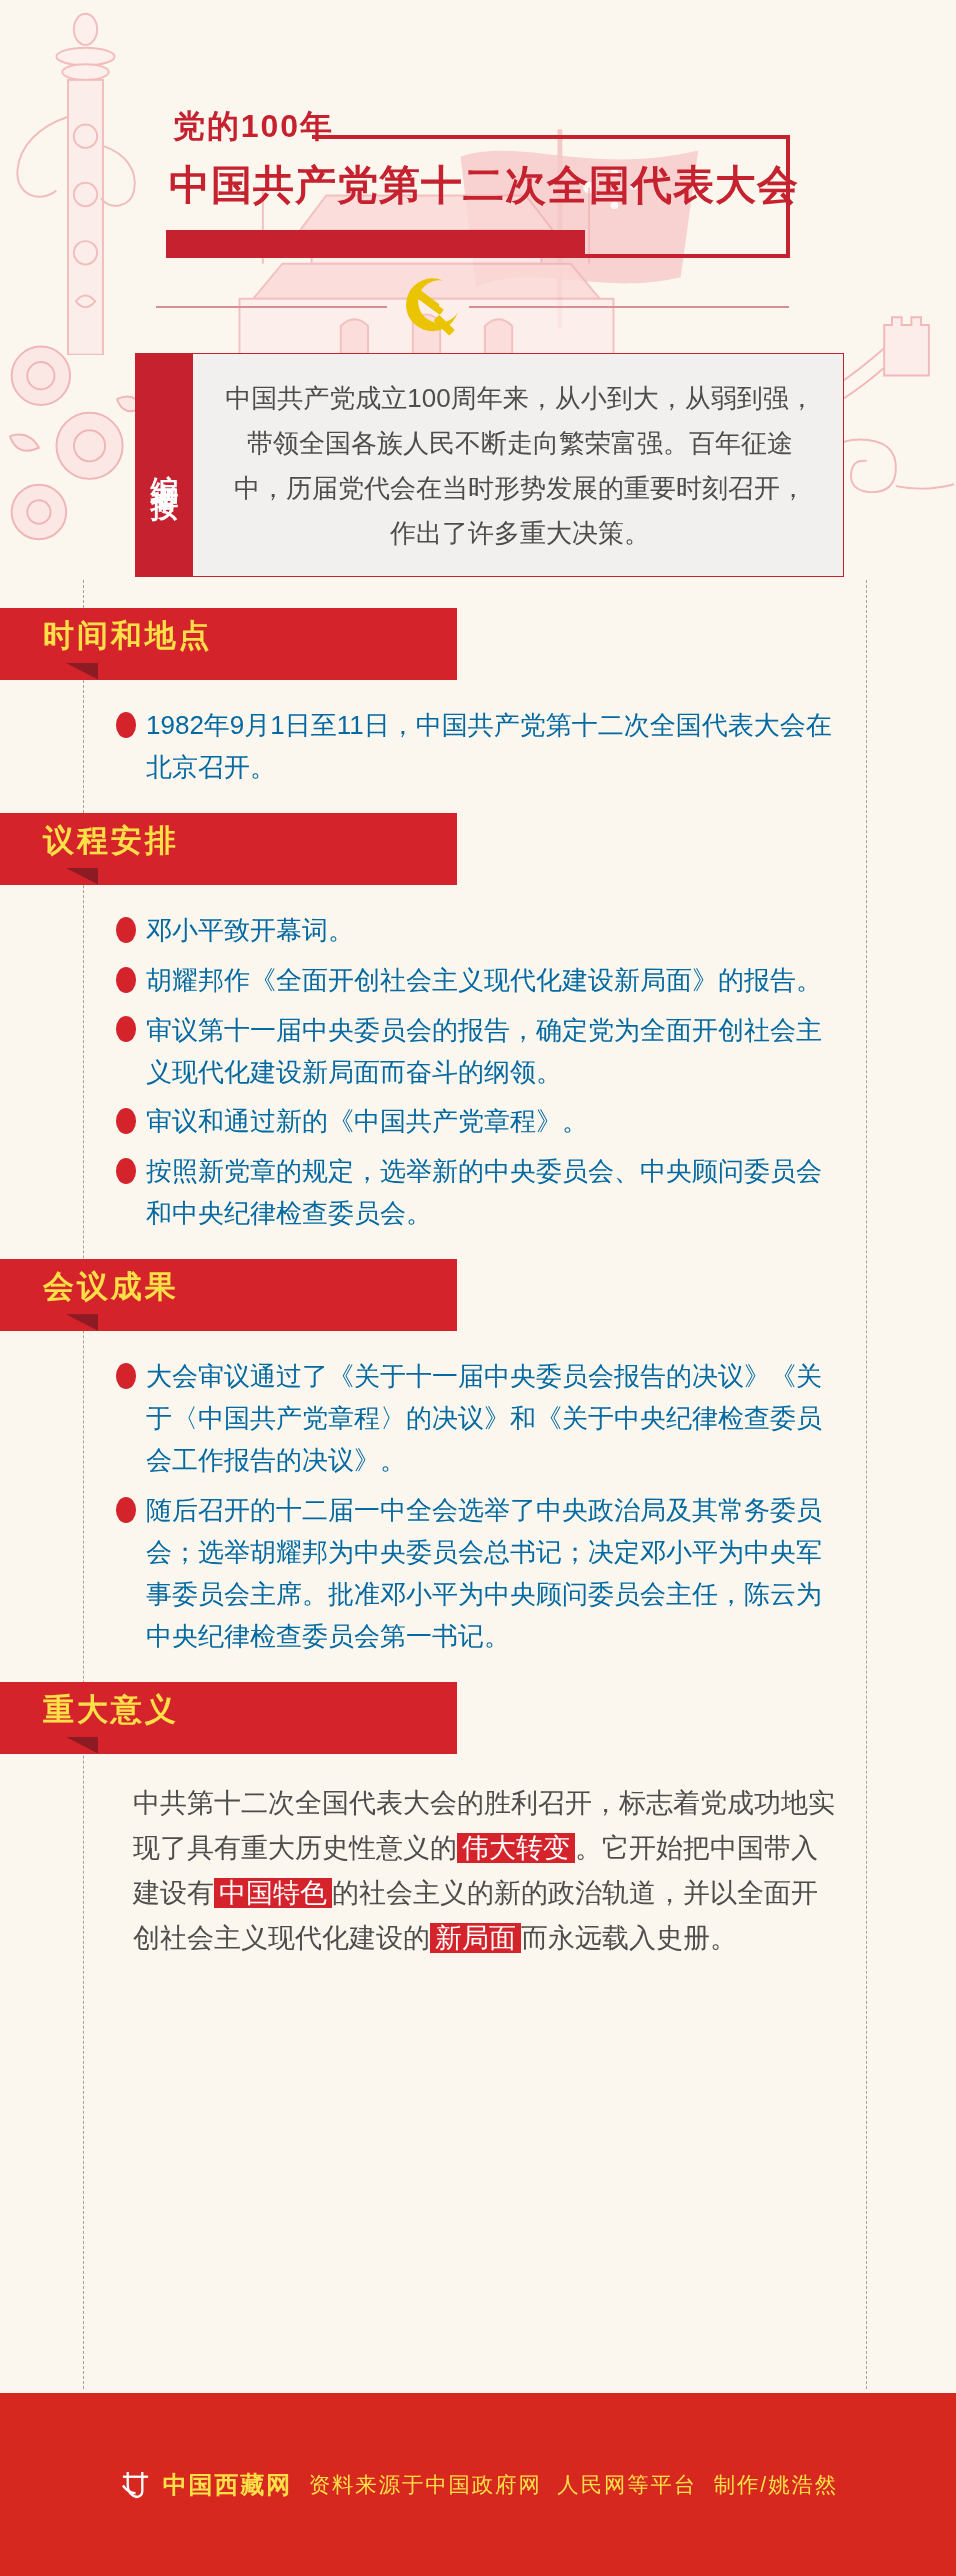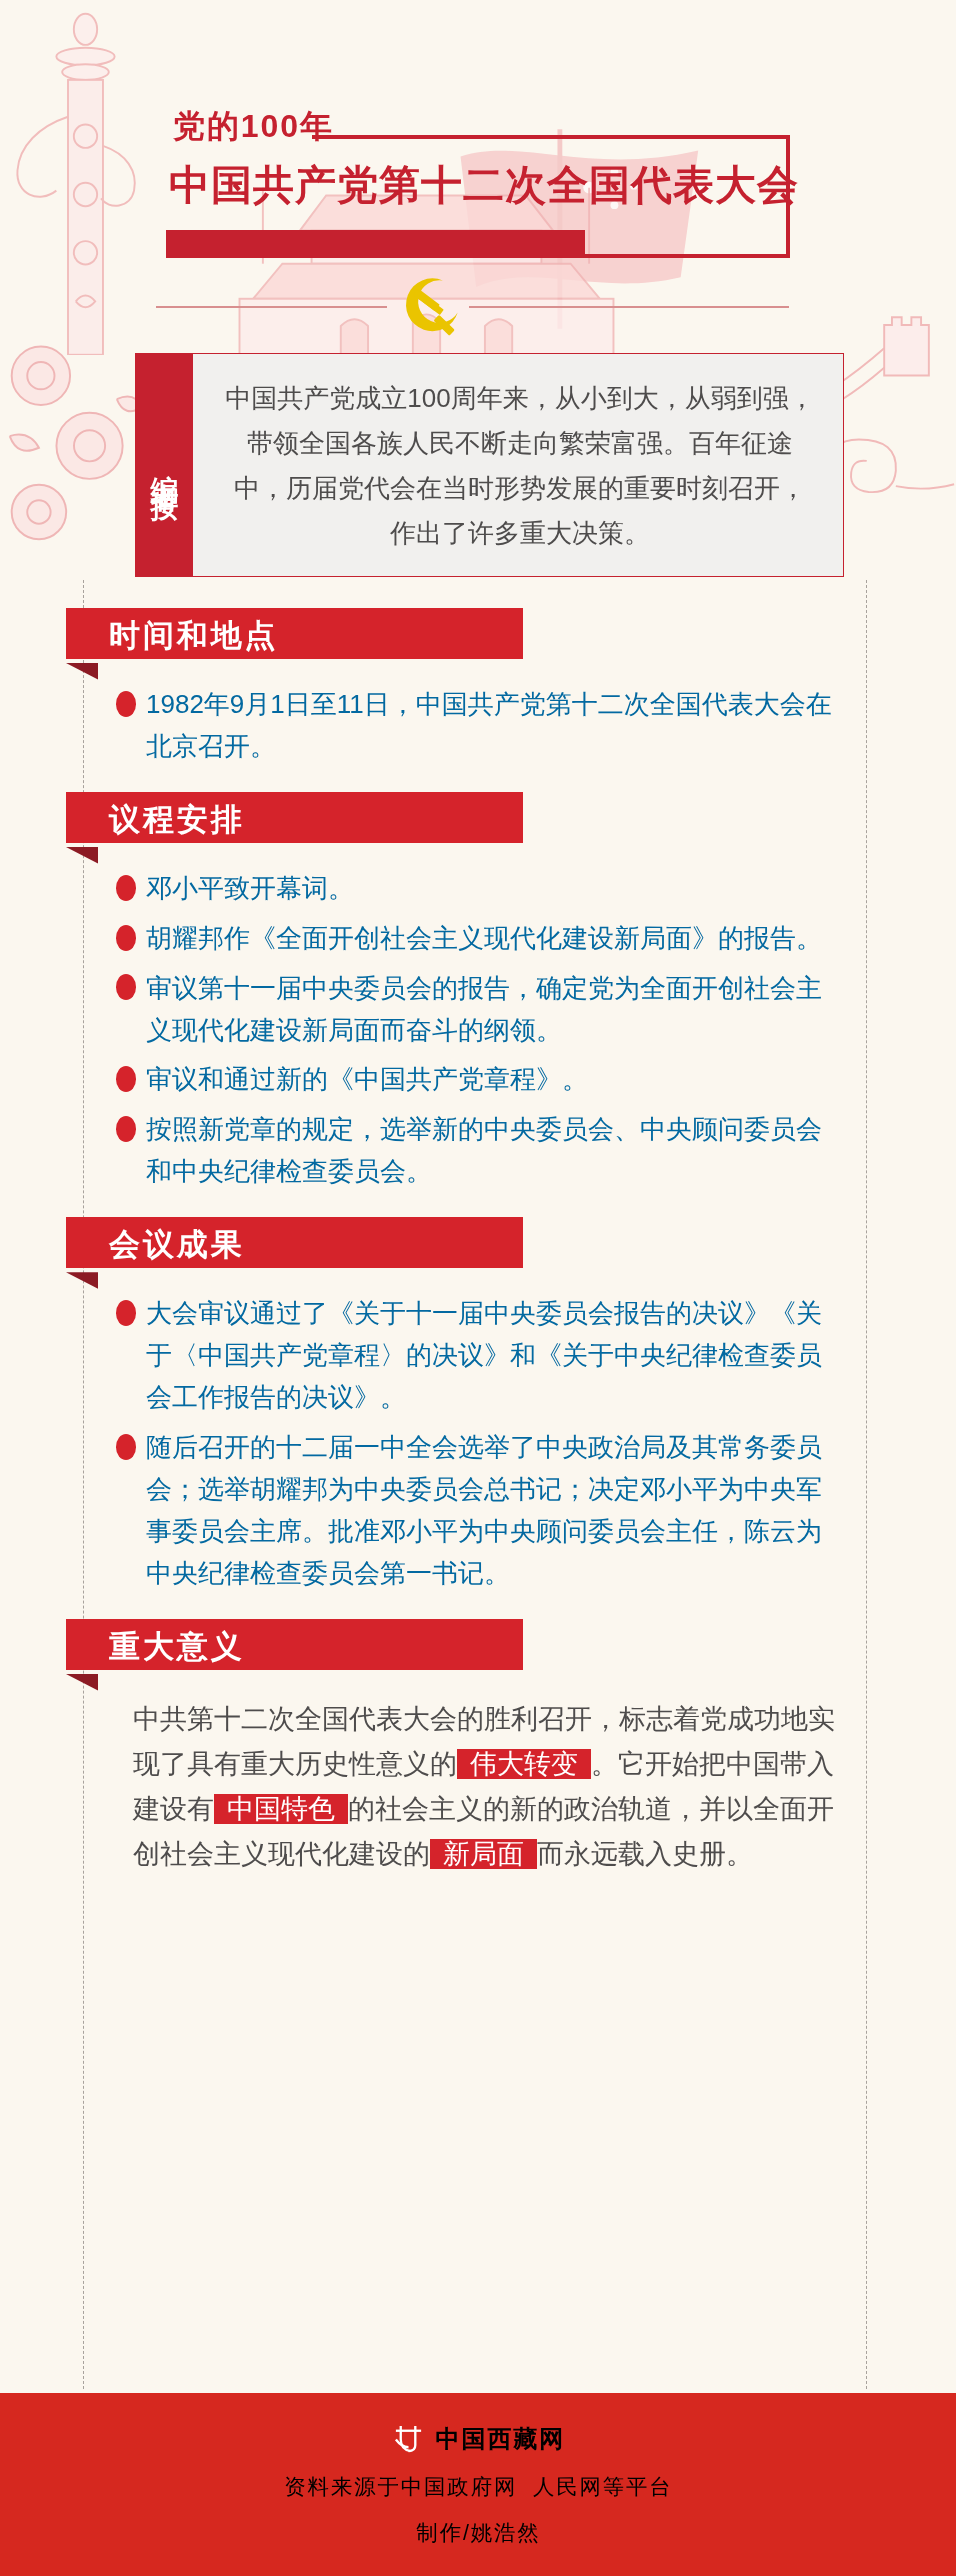--- a/index.html
+++ b/index.html
@@ -26,33 +26,33 @@
                 font-size:28px;font-weight:bold;letter-spacing:8.8px;display:flex;align-items:center;justify-content:center;flex:none;}
   .editor-body{flex:1;background:#f1f0ee;border:1.9px solid #c5212f;border-left:none;
                padding:22.4px 25px 19.5px 29px;font-size:26px;line-height:45px;color:#4e4c4c;box-sizing:border-box;text-align:center;}
   
   .dash{position:absolute;top:580px;height:1809px;width:0;border-left:1.9px dashed #a8a29c;z-index:1;}
   .dash-left{left:83px;}
   .dash-right{left:866px;}
   
   .sections{position:absolute;top:608px;left:0;width:957px;z-index:2;}
   .sec{position:relative;margin-bottom:25px;}
-  .banner{margin-left:66px;width:457px;height:51px;background:#d5232b;color:#ffffff;font-size:31px;font-weight:bold;
+  .banner{width:457px;height:72px;background:#d5232b;color:#fde047;font-size:31px;font-weight:bold;
           line-height:55px;padding-left:43px;box-sizing:border-box;letter-spacing:2.9px;}
   .fold{position:absolute;left:66px;top:55px;width:32px;height:16.6px;background:#8c1b24;
         clip-path:polygon(0 0,100% 0,100% 100%);}
   .content{margin:24px 122px 0 146px;}
   .item{position:relative;margin-bottom:7.8px;font-size:26px;line-height:42px;color:#0369a1;}
   .item:last-child{margin-bottom:0;}
   .dot{position:absolute;left:-30px;top:7.8px;width:20.4px;height:26px;background:#d5232b;border-radius:50%;}
   .para{margin:27px 120px 0 133px;font-size:27px;line-height:45px;color:#4e4c4c;}
-  .hl{background:#d5232b;color:#fff;padding:0 13px;}
-  
-  .footer{position:absolute;left:0;bottom:0;width:957px;height:183px;background:#d6281f;color:#000000;z-index:3;
-          display:flex;flex-direction:column;align-items:center;justify-content:center;gap:16.6px;}
+  .hl{background:#d5232b;color:#fff;padding:0 5px;}
+  
+  .footer{position:absolute;left:0;bottom:0;width:957px;height:183px;background:#d6281f;color:#fde047;z-index:3;
+          display:flex;flex-direction:row;align-items:center;justify-content:center;gap:16.6px;}
   .site-row{display:flex;align-items:center;gap:10.7px;font-size:24px;font-weight:bold;letter-spacing:1.9px;}
   .source{font-size:21.4px;letter-spacing:1.9px;white-space:pre-wrap;}
   .credit{font-size:21.4px;letter-spacing:1.9px;}
 </style>
 </head>
 <body>
 
 <div class="page">
 
   <svg class="deco" style="left:0;top:0;" width="170" height="355" viewBox="0 0 175 365">

